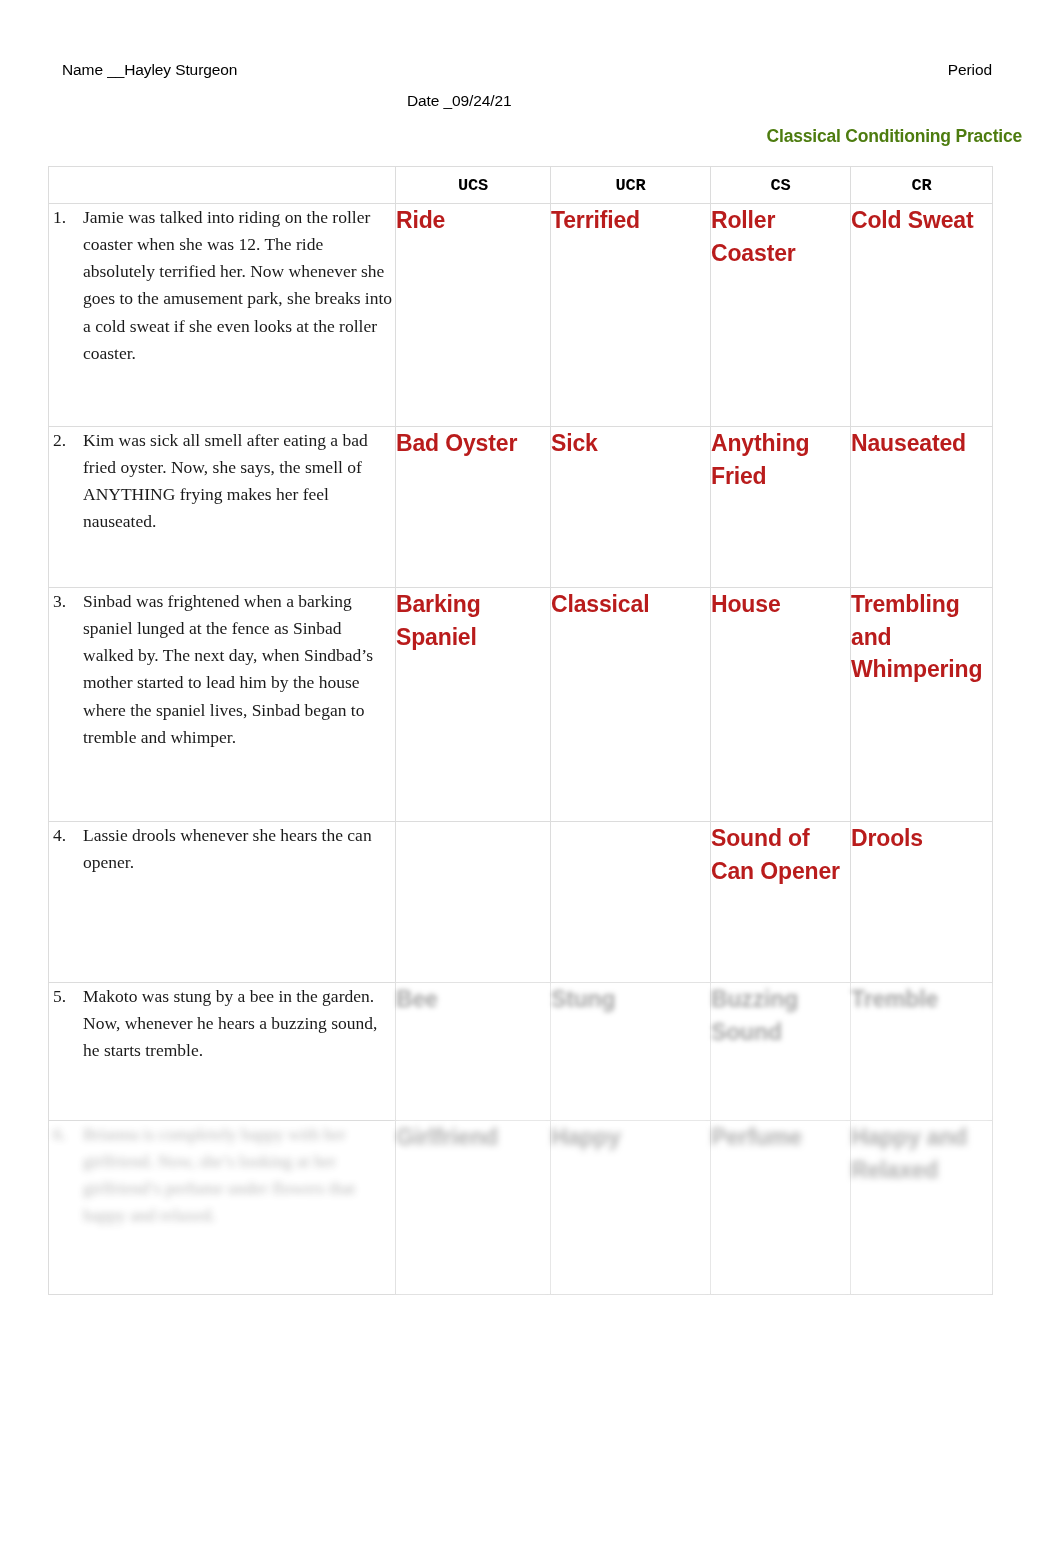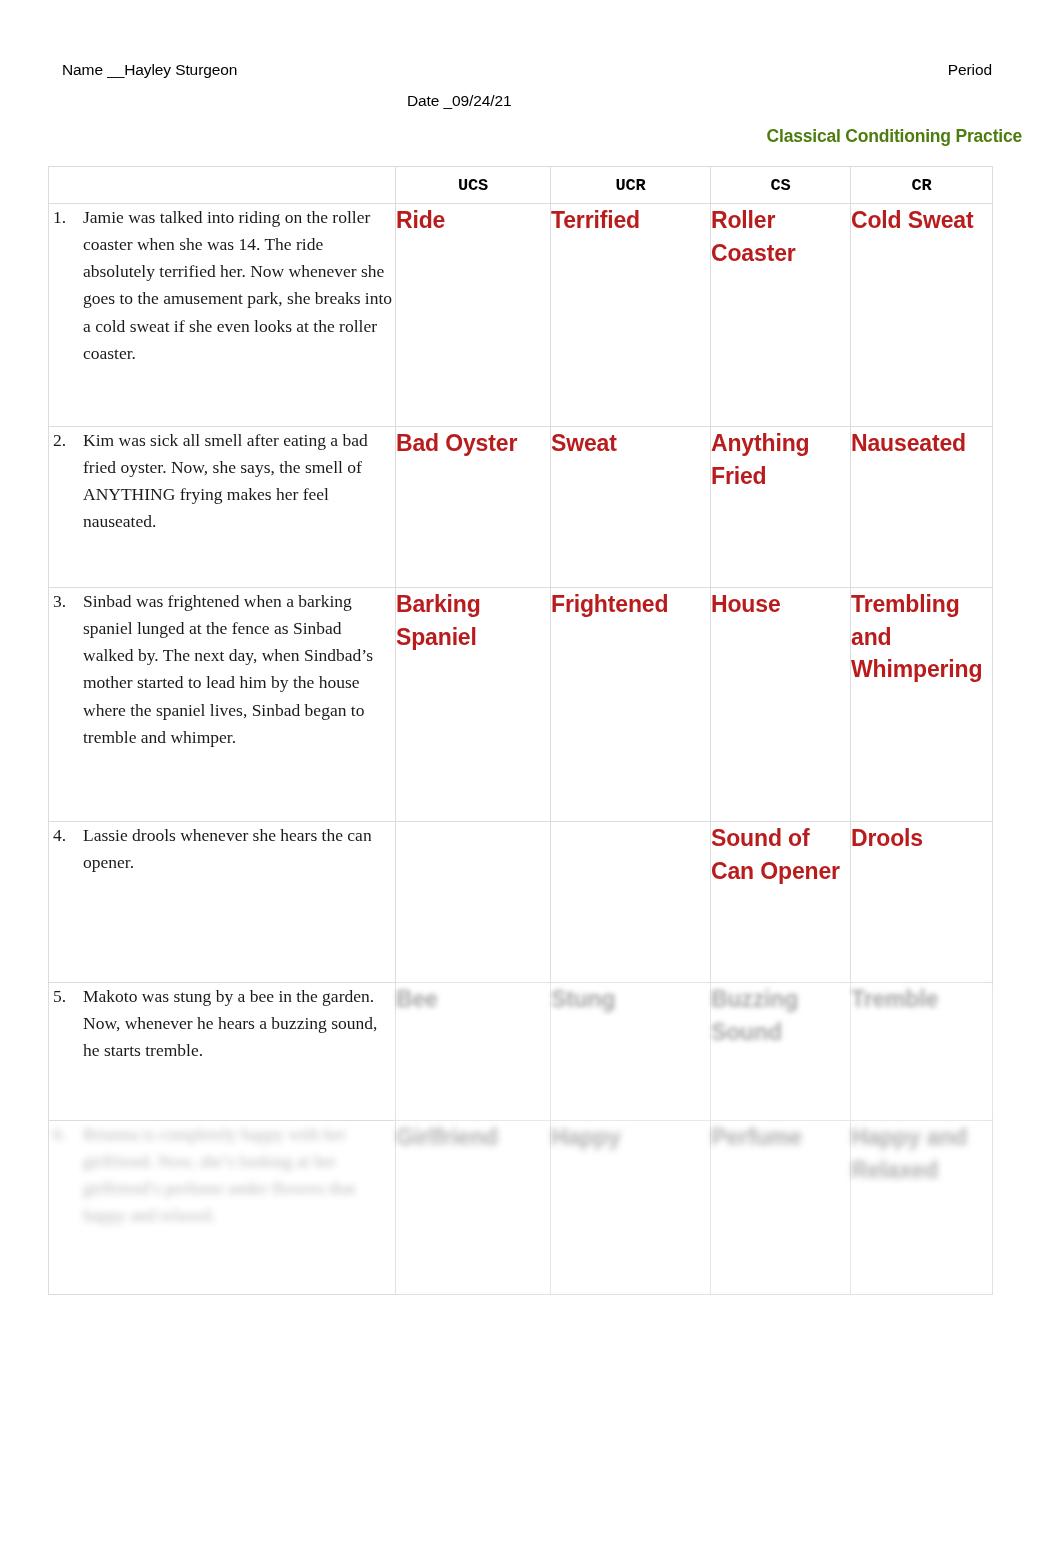--- a/index.html
+++ b/index.html
@@ -208,51 +208,51 @@
         </td>
         <td>
           <div class="col-head">CR</div>
         </td>
       </tr>
 
       <tr class="r1">
         <td class="scenario-cell">
           <div class="scenario-inner">
             <span class="scenario-num">1.</span>
-            <span class="scenario-text">Jamie was talked into riding on the roller coaster when she was 14. The ride absolutely terrified her. Now whenever she goes to the amusement park, she breaks into a cold sweat if she even looks at the roller coaster.</span>
+            <span class="scenario-text">Jamie was talked into riding on the roller coaster when she was 12. The ride absolutely terrified her. Now whenever she goes to the amusement park, she breaks into a cold sweat if she even looks at the roller coaster.</span>
           </div>
         </td>
         <td class="ans-cell">Ride</td>
         <td class="ans-cell">Terrified</td>
         <td class="ans-cell narrow-wrap">Roller Coaster</td>
         <td class="ans-cell narrow-wrap">Cold Sweat</td>
       </tr>
 
       <tr class="r2">
         <td class="scenario-cell">
           <div class="scenario-inner">
             <span class="scenario-num">2.</span>
             <span class="scenario-text">Kim was sick all smell after eating a bad fried oyster. Now, she says, the smell of ANYTHING frying makes her feel nauseated.</span>
           </div>
         </td>
         <td class="ans-cell">Bad Oyster</td>
-        <td class="ans-cell">Sweat</td>
+        <td class="ans-cell">Sick</td>
         <td class="ans-cell narrow-wrap">Anything Fried</td>
         <td class="ans-cell narrow-wrap">Nauseated</td>
       </tr>
 
       <tr class="r3">
         <td class="scenario-cell">
           <div class="scenario-inner">
             <span class="scenario-num">3.</span>
             <span class="scenario-text">Sinbad was frightened when a barking spaniel lunged at the fence as Sinbad walked by. The next day, when Sindbad’s mother started to lead him by the house where the spaniel lives, Sinbad began to tremble and whimper.</span>
           </div>
         </td>
         <td class="ans-cell">Barking Spaniel</td>
-        <td class="ans-cell">Frightened</td>
+        <td class="ans-cell">Classical</td>
         <td class="ans-cell narrow-wrap">House</td>
         <td class="ans-cell narrow-wrap">Trembling and Whimpering</td>
       </tr>
 
       <tr class="r4">
         <td class="scenario-cell">
           <div class="scenario-inner">
             <span class="scenario-num">4.</span>
             <span class="scenario-text">Lassie drools whenever she hears the can opener.</span>
           </div>

